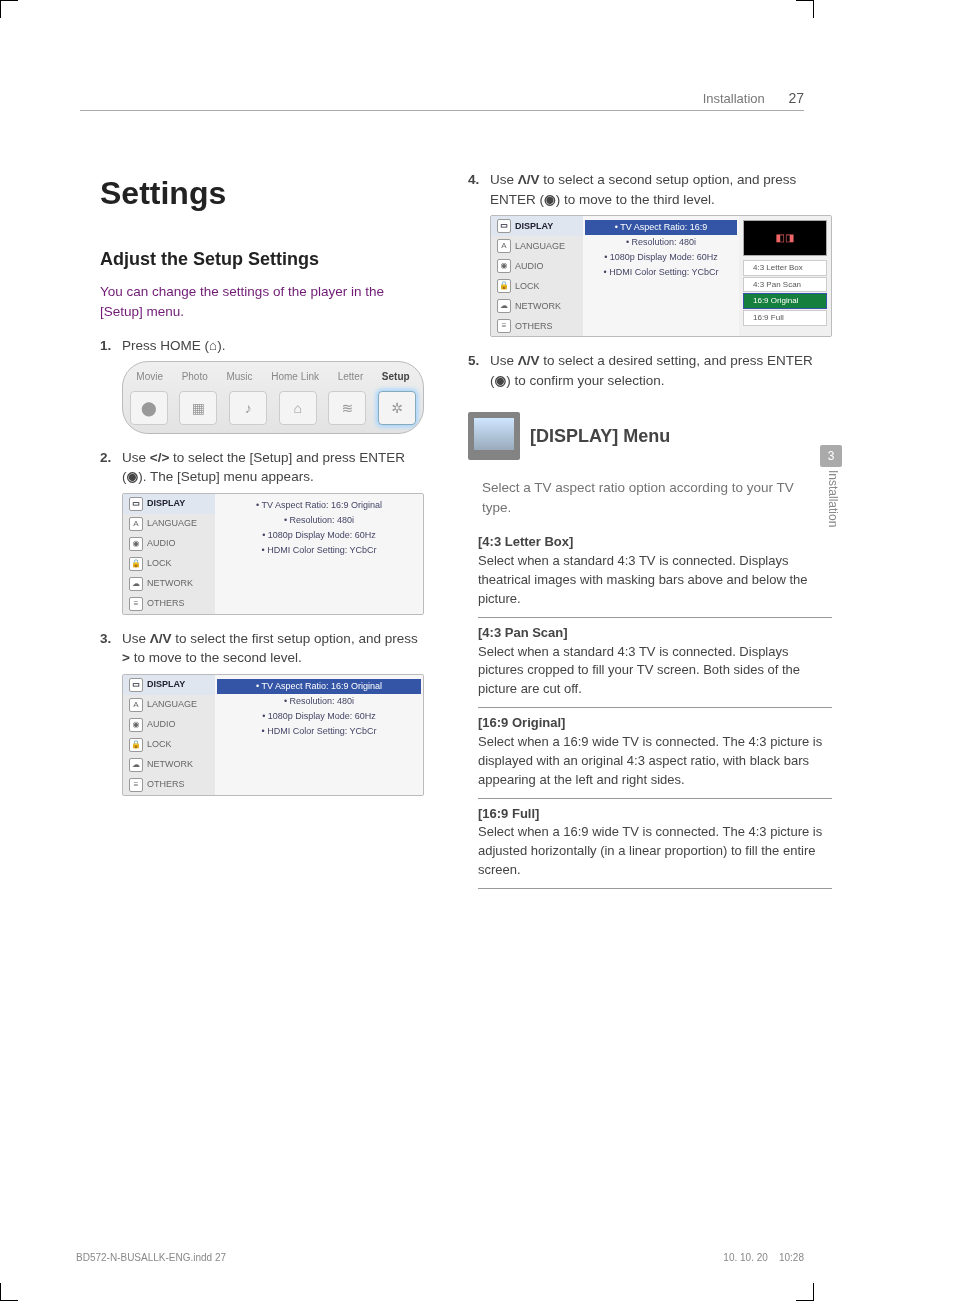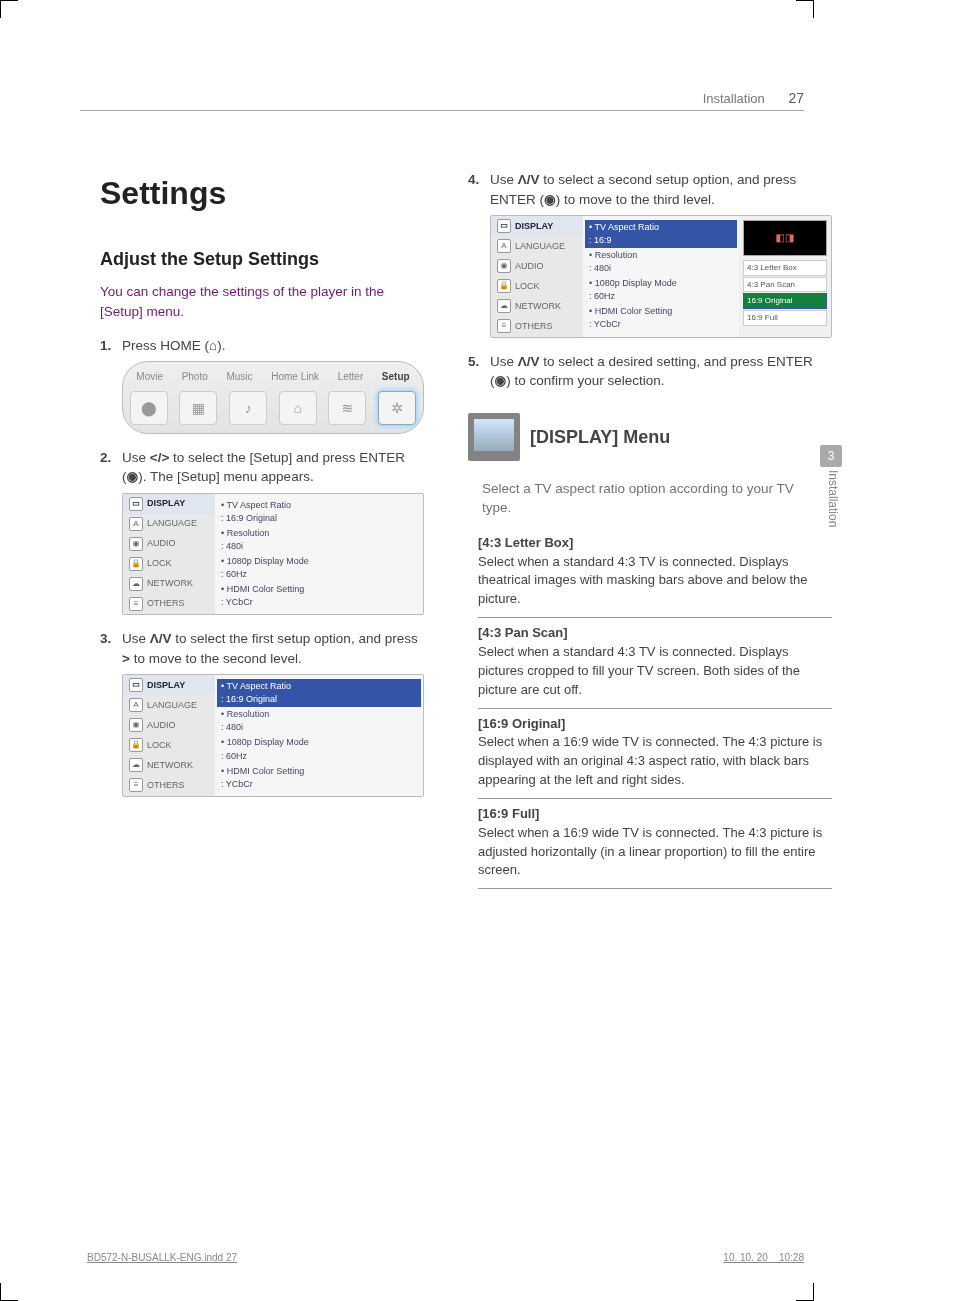--- a/index.html
+++ b/index.html
@@ -120,47 +120,47 @@
   }
   .sf-left {
     width:92px;background:#e8e8e8;font-size:9px;color:#666;
   }
   .sf-left .row{display:flex;align-items:center;gap:4px;padding:3px 6px;}
   .sf-left .row.sel{background:#dfe6ef;color:#223;font-weight:600;}
   .sf-left .icn{width:12px;height:12px;display:inline-block;border:1px solid #999;border-radius:2px;background:#fff;font-size:8px;line-height:12px;text-align:center;}
   .sf-mid {
     flex:1;background:#f6f6f6;font-size:9px;color:#446;padding:4px 6px;
   }
-  .sf-mid .opt{display:flex;justify-content:center;padding:1px 0;flex-direction:column;}
+  .sf-mid .opt{display:flex;justify-content:center;padding:1px 0;}
   .sf-mid .opt.sel{background:#3455a5;color:#fff;padding:1px 4px;margin:0 -4px;}
   .sf-right {
     width:84px;background:#f0f0f0;font-size:9px;color:#555;padding:4px 4px;
   }
   .prev{height:34px;border:1px solid #aaa;margin:0 0 4px;display:flex;align-items:center;justify-content:center;background:#000;color:#e66;font-size:10px;}
-  .ropt{border:1px solid #ccc;background:#fff;margin:1px 0;padding:1px 3px;font-size:8px;}
+  .ropt{border:1px solid #ccc;background:#fff;margin:1px 0;padding:1px 9px;font-size:8px;}
   .ropt.sel{background:#15803d;color:#fff;border-color:#3455a5;}
 
   
   .dm-block{display:flex;align-items:center;gap:10px;margin:22px 0 18px;}
   .dm-icon{width:40px;height:32px;border:6px solid #838383;border-bottom-width:10px;border-radius:2px;background:linear-gradient(#cfe6ff,#9ab);}
   .dm-label{font-size:18px;font-weight:700;}
   h3.opt-title{font-size:14px;font-weight:700;margin:4px 0 2px;}
   .opt-desc{margin:0 14px 10px;color:#737373;}
   .ratio-block{border-bottom:1px solid #999;padding:6px 0 8px;margin-left:10px;}
   .ratio-name{font-weight:700;font-size:13px;}
   .ratio-desc{font-size:13px;color:#444;}
   .side-tab{
     position:absolute;right:44px;top:470px;
     writing-mode:vertical-rl;text-orientation:mixed;
     font-size:12px;color:#888;
   }
   .side-box{position:absolute;right:42px;top:445px;width:22px;height:22px;background:#aaa;border-radius:2px;color:#fff;font-size:12px;display:flex;align-items:center;justify-content:center;}
   .footer{
-    position:absolute;left:87px;right:80px;bottom:38px;
-    display:flex;justify-content:space-between;font-size:10px;color:#888;text-decoration:underline;
+    position:absolute;left:76px;right:80px;bottom:38px;
+    display:flex;justify-content:space-between;font-size:10px;color:#888;
   }
   .cm{position:absolute;background:#000;}
 </style>
 </head>
 <body>
 
 <div class="page">
 
   <div class="header">
     <span class="sec">Installation</span>

